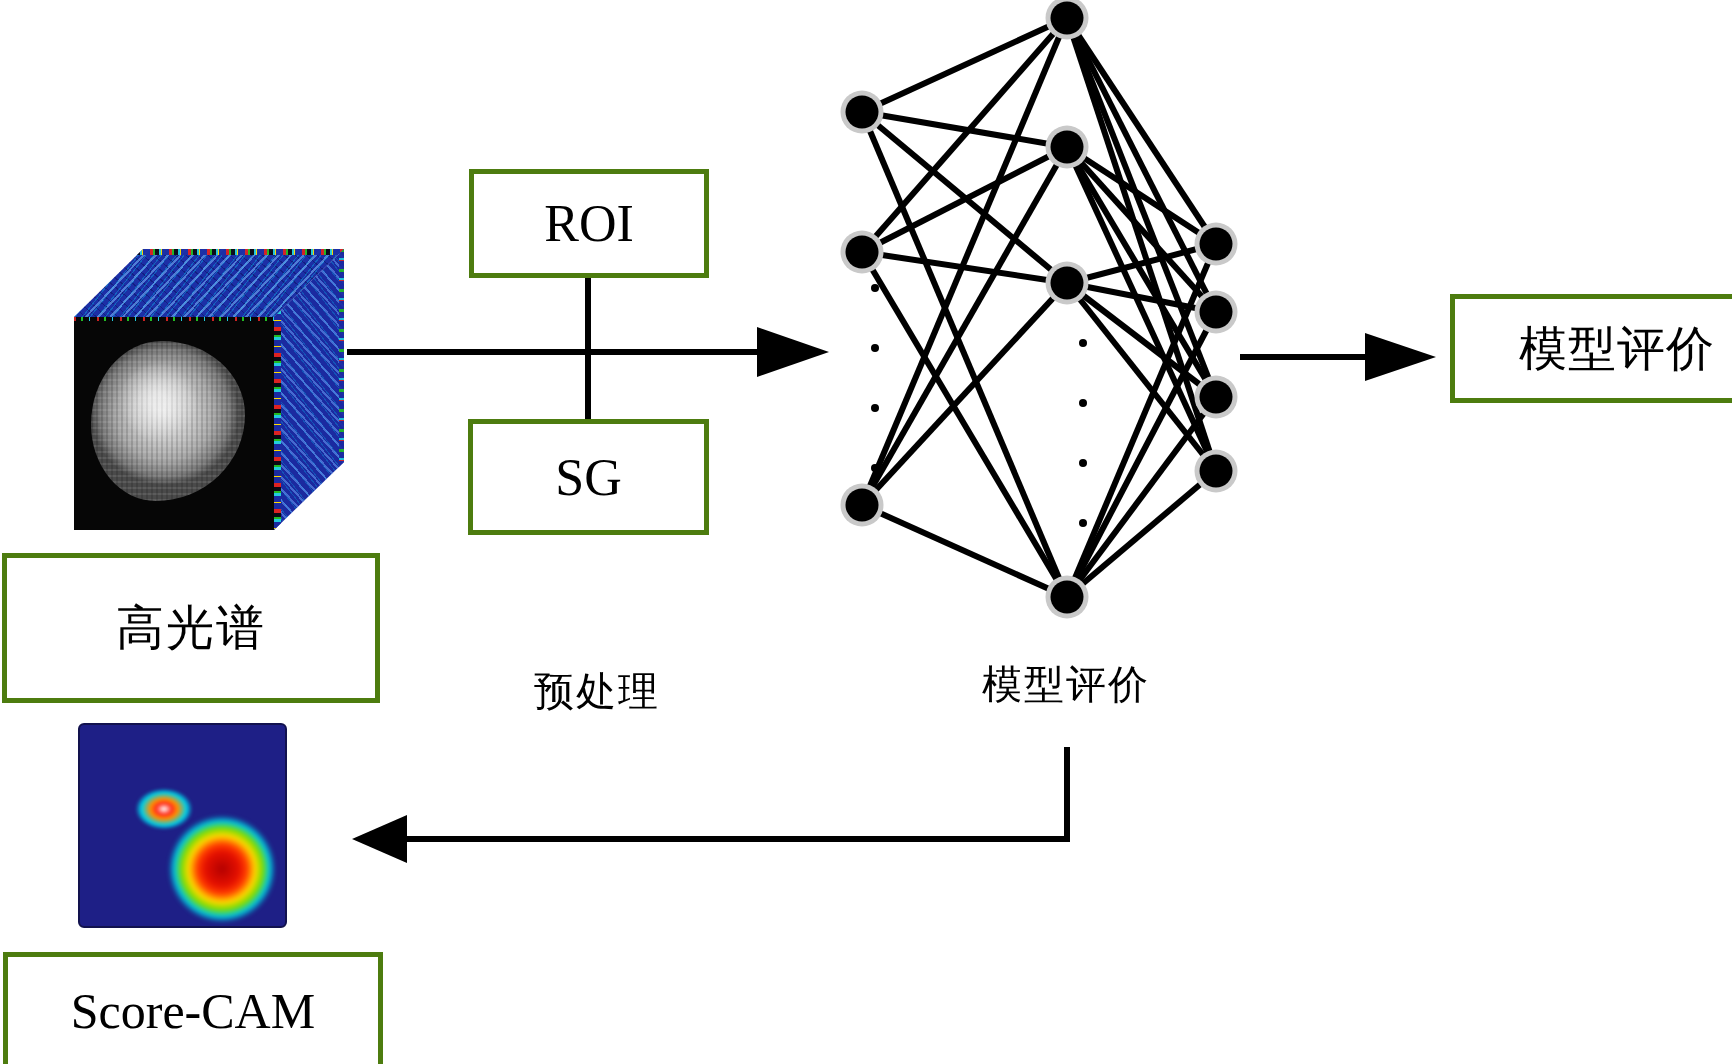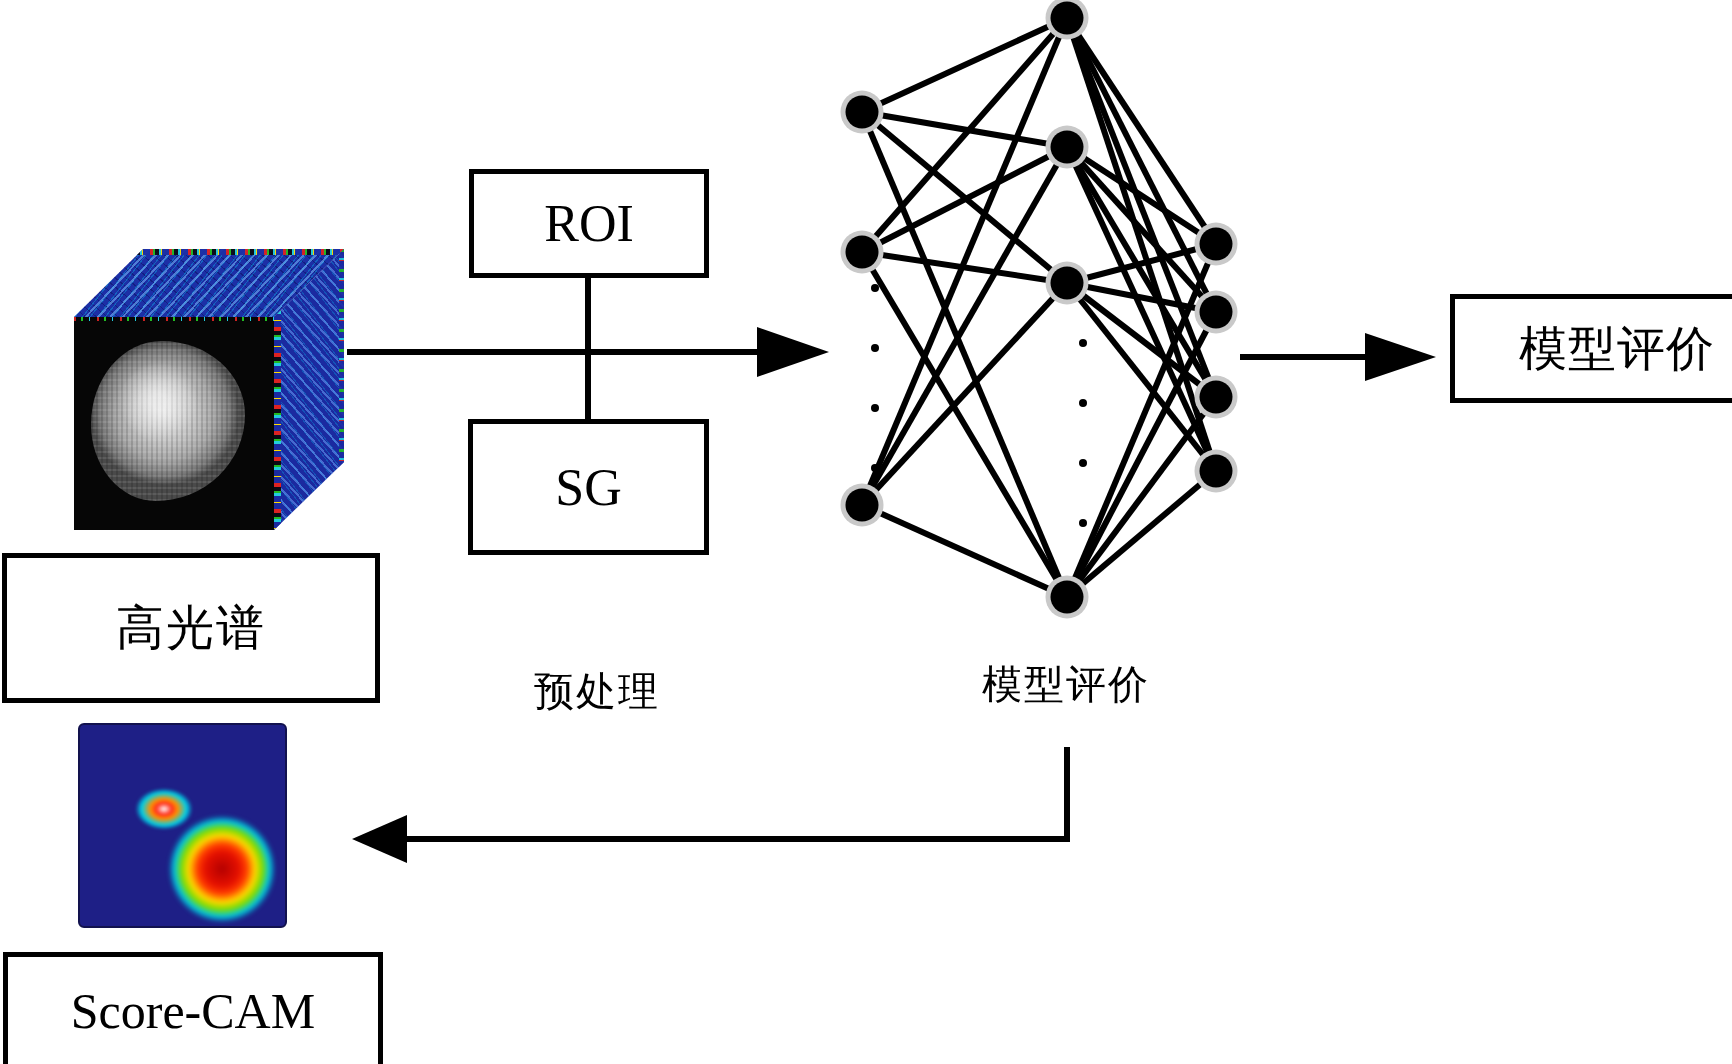--- a/index.html
+++ b/index.html
@@ -4,21 +4,21 @@
 <style>
   html,body{margin:0;padding:0;}
   body{
     width:1732px;height:1064px;position:relative;background:#ffffff;overflow:hidden;
     font-family:"Liberation Serif","DejaVu Serif",serif;color:#000;
   }
   #overlay{position:absolute;left:0;top:0;width:1732px;height:1064px;}
 
   
   .fbox{
-    position:absolute;box-sizing:border-box;border:5px solid #000000;background:#fff;
+    position:absolute;box-sizing:border-box;border:5px solid #4d7c0f;background:#fff;
     display:flex;align-items:center;justify-content:center;text-align:center;
   }
 
   
   #cube{position:absolute;left:74px;top:249px;width:270px;height:281px;}
   .cube-top{
     position:absolute;left:0;top:0;width:270px;height:68px;
     clip-path:polygon(0 100%,25.6% 0,100% 0,74.1% 100%);
     background-color:#1c2fa6;
     background-image:
@@ -62,21 +62,21 @@
       repeating-linear-gradient(0deg,rgba(255,255,255,.10) 0 2px,rgba(0,0,0,0) 2px 6px),
       radial-gradient(closest-side at 48% 45%,#dedede 0%,#c6c6c6 40%,#a7a7a7 66%,#787878 88%,#4a4a4a 100%);
     filter:blur(.4px);
   }
 
   
   .floating-label{position:absolute;text-align:center;font-size:40px;letter-spacing:2px;white-space:nowrap;}
 
   #sample-box{left:2px;top:553px;width:378px;height:150px;flex-direction:row;font-size:48px;line-height:64px;letter-spacing:2px;}
   #roi-box{left:469px;top:169px;width:240px;height:109px;font-size:52px;}
-  #sg-box{left:468px;top:419px;width:241px;height:136px;font-size:52px;justify-content:center;}
+  #sg-box{left:468px;top:419px;width:241px;height:116px;font-size:52px;justify-content:center;}
   #eval-box{left:1450px;top:294px;width:334px;height:109px;font-size:48px;letter-spacing:1px;}
   #scorecam-box{left:3px;top:952px;width:380px;height:117px;font-size:50px;}
 
   
   #heatmap{
     position:absolute;left:78px;top:723px;width:209px;height:205px;
     background:#1e1f86;border:2px solid #12124e;border-radius:6px;box-sizing:border-box;overflow:hidden;
   }
   .blob-main{
     position:absolute;left:78px;top:80px;width:128px;height:128px;

